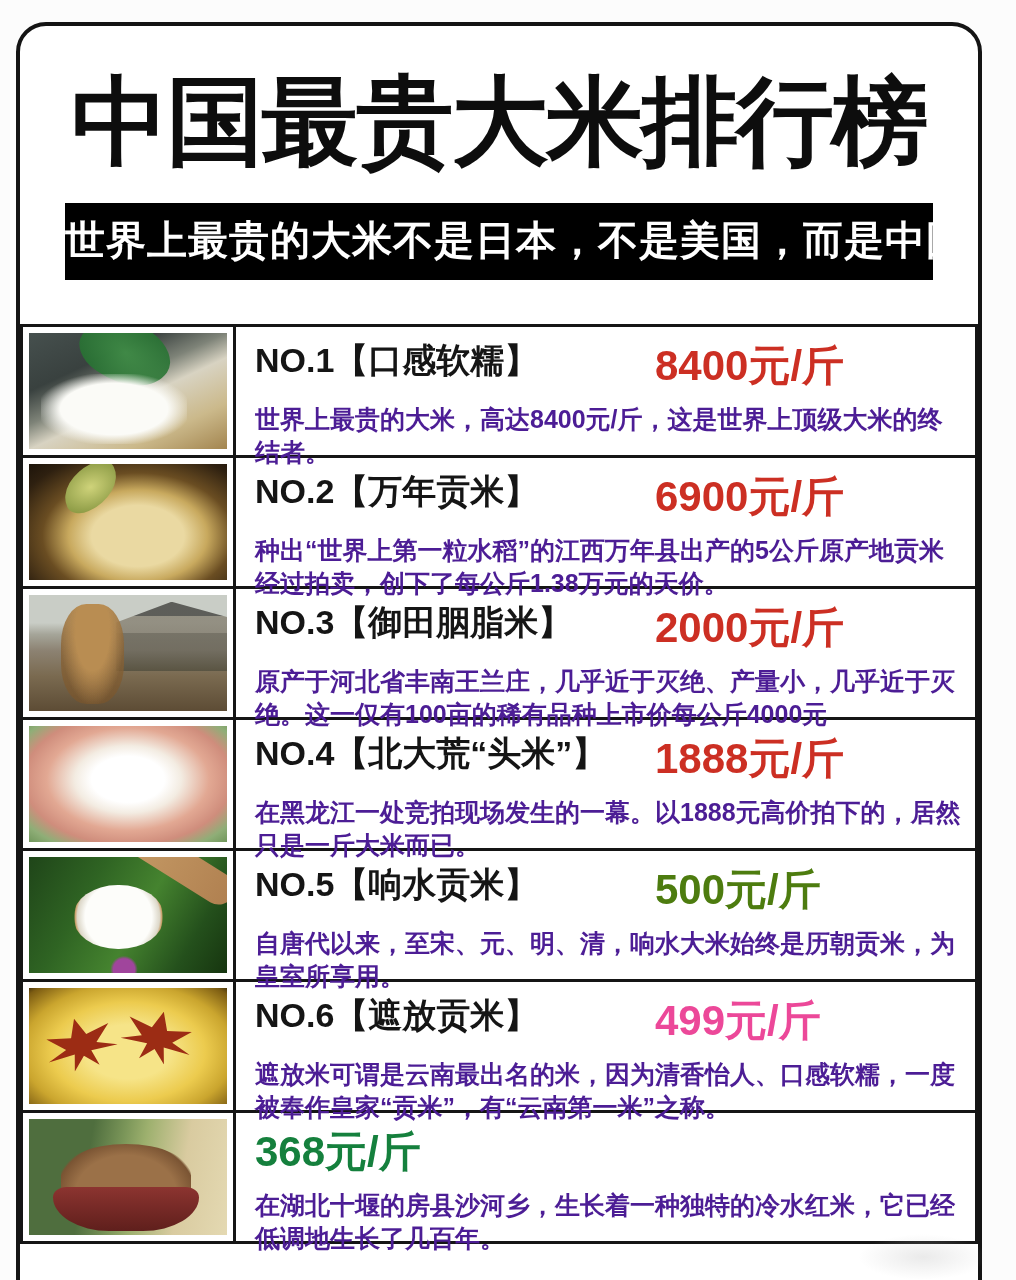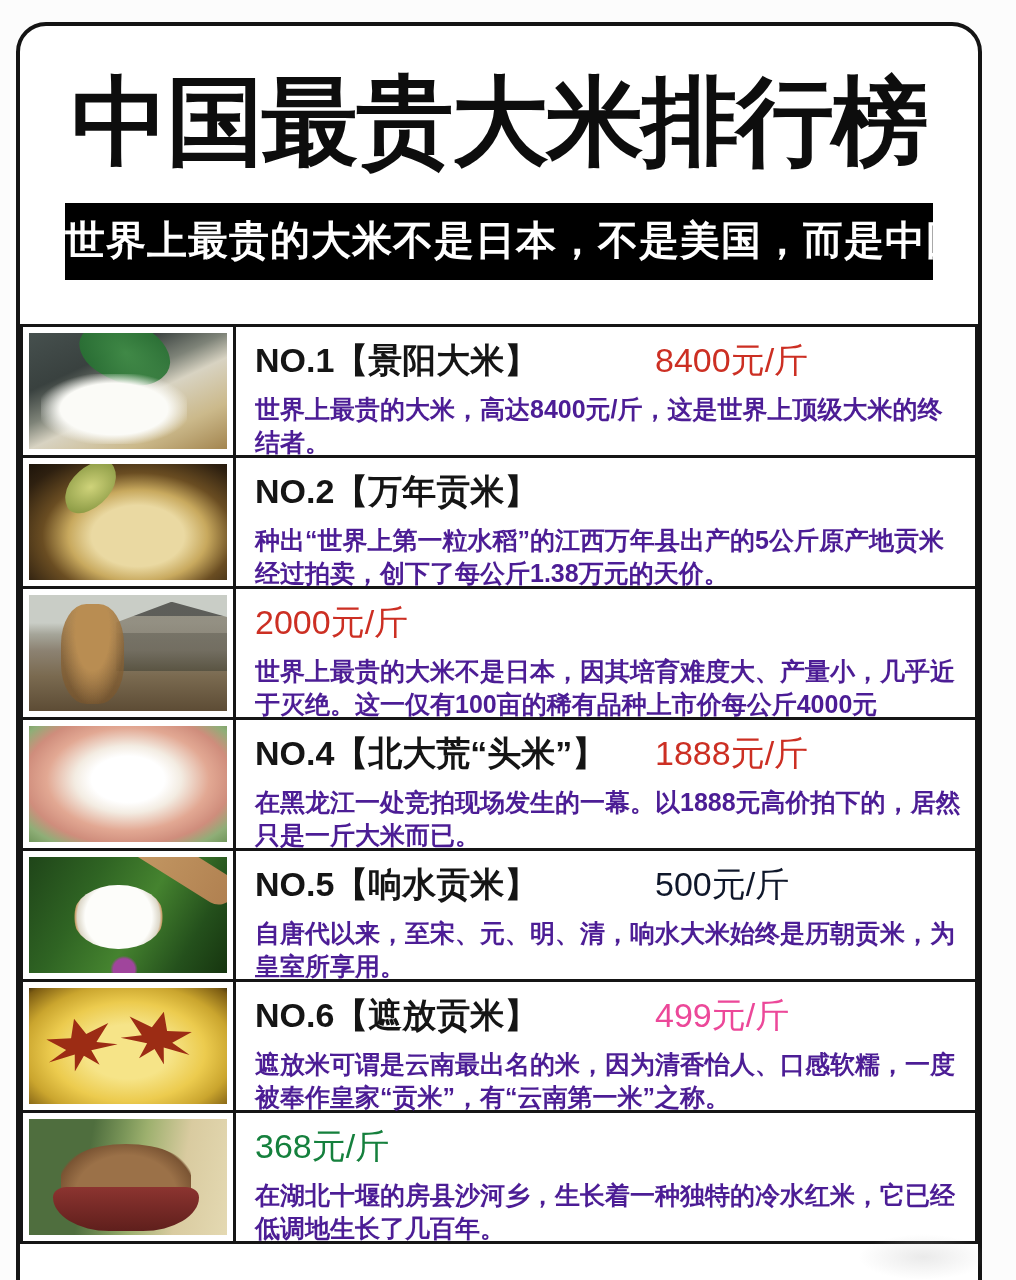--- a/index.html
+++ b/index.html
@@ -58,68 +58,70 @@
   .p6::before{left:8%;top:26%;transform:rotate(-15deg);}
   .p6::after{left:47%;top:20%;transform:rotate(14deg);}
   
   .p7{background:linear-gradient(100deg,#4f6e3e 0 30%,#7b9659 45%,#9db06e 55%,#d9cba0 75%,#e4d9b2 100%);}
   .p7::after{left:16%;bottom:24%;width:66%;height:54%;background:radial-gradient(ellipse at 50% 80%,#9b7148 0 55%,#7a5433 75%,rgba(0,0,0,0) 78%);border-radius:50% 50% 20% 20%;}
   .p7::before{left:12%;bottom:3%;width:74%;height:38%;background:linear-gradient(180deg,#8c3430,#5f1f1c);border-radius:12% 12% 50% 50% / 30% 30% 100% 100%;z-index:1;}
 
   .text-cell{flex:1;box-sizing:border-box;padding:8px 8px 4px 19px;}
   .heading{display:flex;align-items:flex-start;margin-top:3px;}
   .title-group{width:400px;font-size:34px;font-weight:800;color:#151515;white-space:nowrap;flex:0 0 auto;}
-  .price{font-size:34px;font-weight:400;color:#cc2f23;white-space:nowrap;}
+  .price{font-size:42px;font-weight:700;color:#cc2f23;white-space:nowrap;}
   .desc{margin-top:9px;font-size:25px;font-weight:700;line-height:1.34;color:#4c1d95;letter-spacing:0;}
   .watermark{position:absolute;right:28px;bottom:0;width:130px;height:46px;
     background:radial-gradient(ellipse,rgba(195,195,195,.35),rgba(255,255,255,0) 70%);}
 </style>
 </head>
 <body>
 
 <div class="sheet">
   <div class="main-title">中国最贵大米排行榜</div>
   <div class="banner" style="background: rgb(0, 0, 0);">世界上最贵的大米不是日本，不是美国，而是中国！</div>
 
   <div class="rows">
 
     <div class="row">
       <div class="photo-cell">
         <div class="photo p1"></div>
       </div>
       <div class="text-cell">
         <div class="heading">
-          <div class="title-group"><span>NO.1</span><span>【景阳大米】</span></div>
+          <div class="title-group"><span>NO.1</span><span>【口感软糯】</span></div>
           <div class="price" style="color: rgb(204, 47, 35);">8400元/斤</div>
         </div>
         <div class="desc">世界上最贵的大米，高达8400元/斤，这是世界上顶级大米的终结者。</div>
       </div>
     </div>
 
     <div class="row">
       <div class="photo-cell">
         <div class="photo p2"></div>
       </div>
       <div class="text-cell">
         <div class="heading">
           <div class="title-group"><span>NO.2</span><span>【万年贡米】</span></div>
+          <div class="price" style="color: rgb(204, 47, 35);">6900元/斤</div>
         </div>
         <div class="desc">种出“世界上第一粒水稻”的江西万年县出产的5公斤原产地贡米经过拍卖，创下了每公斤1.38万元的天价。</div>
       </div>
     </div>
 
     <div class="row">
       <div class="photo-cell">
         <div class="photo p3"></div>
       </div>
       <div class="text-cell">
         <div class="heading">
+          <div class="title-group"><span>NO.3</span><span>【御田胭脂米】</span></div>
           <div class="price" style="color: rgb(204, 47, 35);">2000元/斤</div>
         </div>
-        <div class="desc">世界上最贵的大米不是日本，因其培育难度大、产量小，几乎近于灭绝。这一仅有100亩的稀有品种上市价每公斤4000元</div>
+        <div class="desc">原产于河北省丰南王兰庄，几乎近于灭绝、产量小，几乎近于灭绝。这一仅有100亩的稀有品种上市价每公斤4000元</div>
       </div>
     </div>
 
     <div class="row">
       <div class="photo-cell">
         <div class="photo p4"></div>
       </div>
       <div class="text-cell">
         <div class="heading">
           <div class="title-group"><span>NO.4</span><span>【北大荒“头米”】</span></div>
@@ -129,21 +131,21 @@
       </div>
     </div>
 
     <div class="row">
       <div class="photo-cell">
         <div class="photo p5"></div>
       </div>
       <div class="text-cell">
         <div class="heading">
           <div class="title-group"><span>NO.5</span><span>【响水贡米】</span></div>
-          <div class="price" style="color: #0f172a;">500元/斤</div>
+          <div class="price" style="color: #4d7c0f;">500元/斤</div>
         </div>
         <div class="desc">自唐代以来，至宋、元、明、清，响水大米始终是历朝贡米，为皇室所享用。</div>
       </div>
     </div>
 
     <div class="row">
       <div class="photo-cell">
         <div class="photo p6"></div>
       </div>
       <div class="text-cell">

